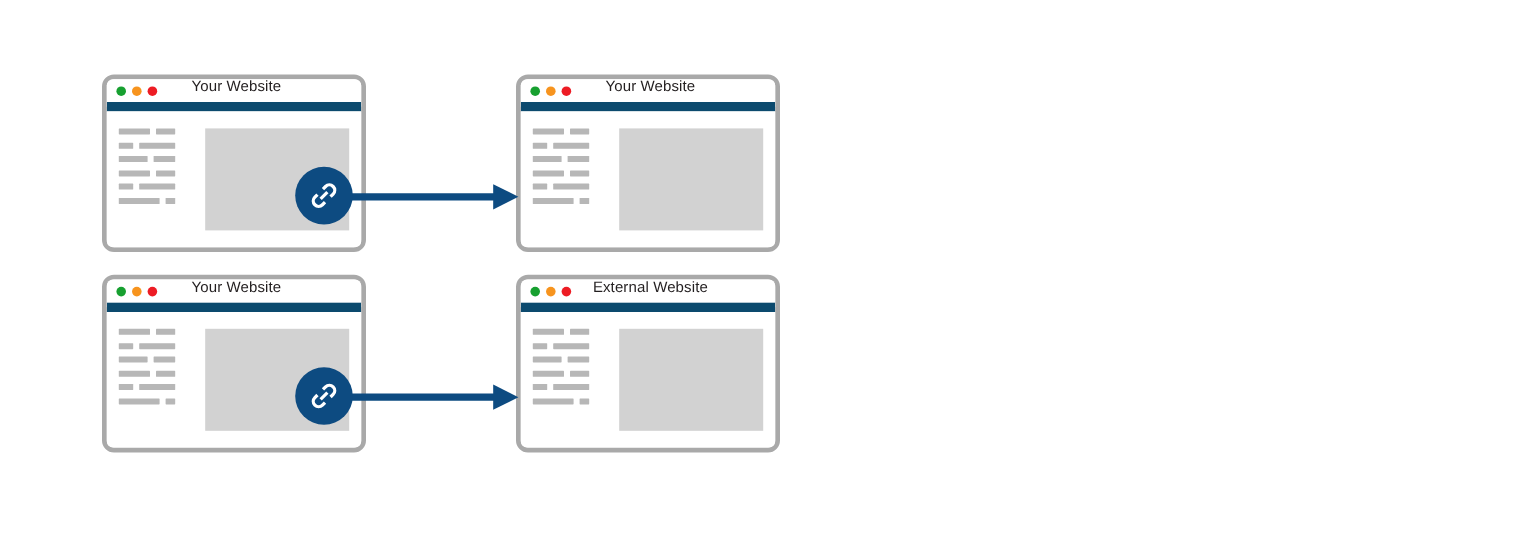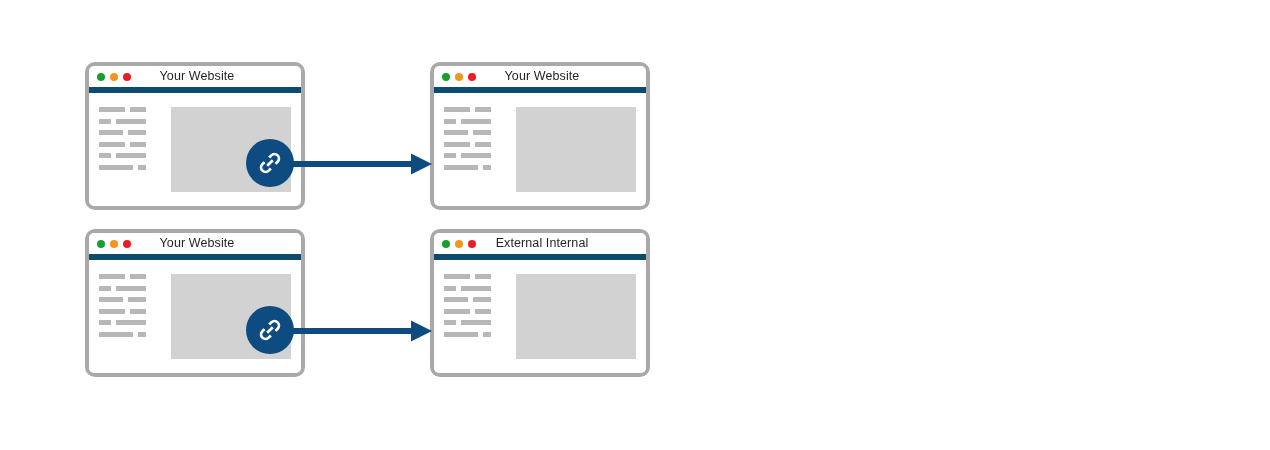--- a/index.html
+++ b/index.html
@@ -29,25 +29,24 @@
     width: 220px;
     height: 148px;
     border: 4px solid #a9a9a9;
     border-radius: 10px;
     background: #ffffff;
   }
   .browser .titlebar {
     position: relative;
     box-sizing: border-box;
     height: 27px;
-    border-bottom: 6px solid #0c4a6e;
+    border-bottom: 8px solid #0c4a6e;
     background: #ffffff;
     border-radius: 5px 5px 0 0;
     display: flex;
-    align-items: center;
   }
   .dots {
     position: absolute;
     left: 8px;
     top: 50%;
     transform: translateY(-50%);
     display: flex;
     gap: 5px;
   }
   .dot {
@@ -290,21 +289,21 @@
     </div>
   </div>
 
   <div class="browser" style="left:430px; top:229px;">
     <div class="titlebar">
       <div class="dots">
         <span class="dot green"></span>
         <span class="dot orange"></span>
         <span class="dot red"></span>
       </div>
-      <div class="win-title">External Internal</div>
+      <div class="win-title">External Website</div>
     </div>
     <div class="body">
       <div class="text-col">
           <div class="text-row">
             <div class="bar" style="width: 26px;"></div>
             <div class="bar" style="width: 16px;"></div>
           </div>
           <div class="text-row">
             <div class="bar" style="width: 12px;"></div>
             <div class="bar" style="width: 30px;"></div>

